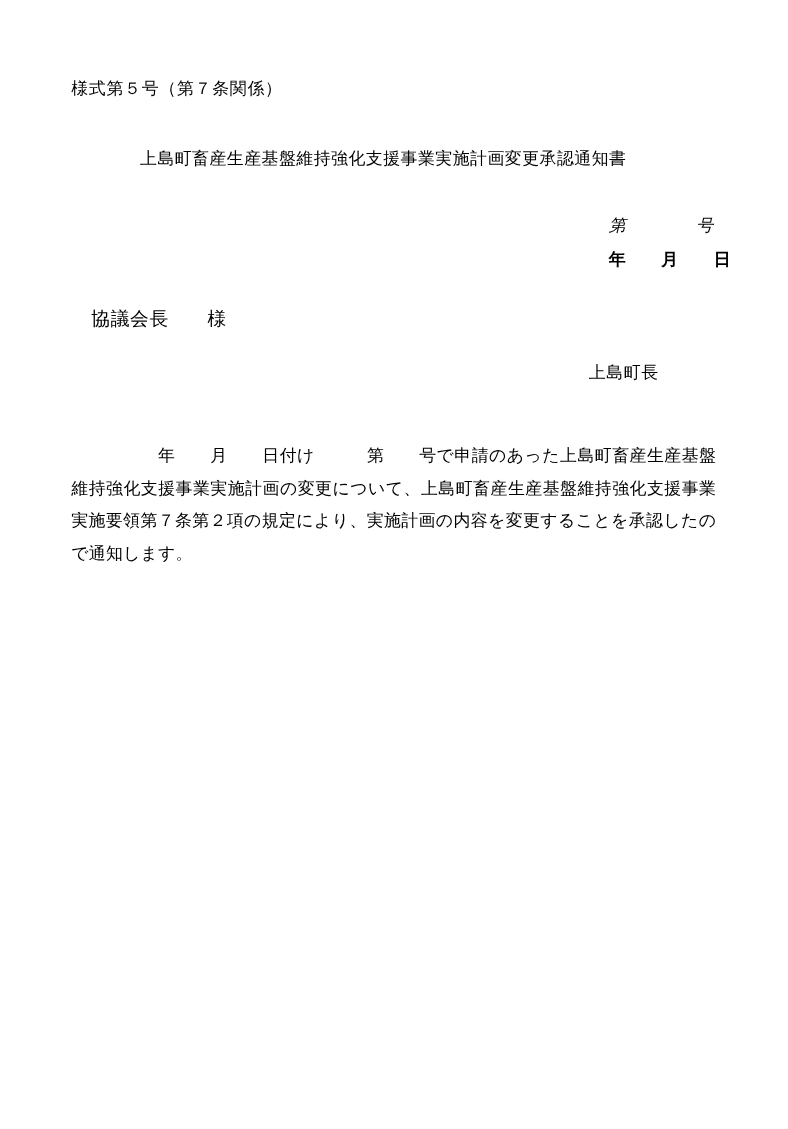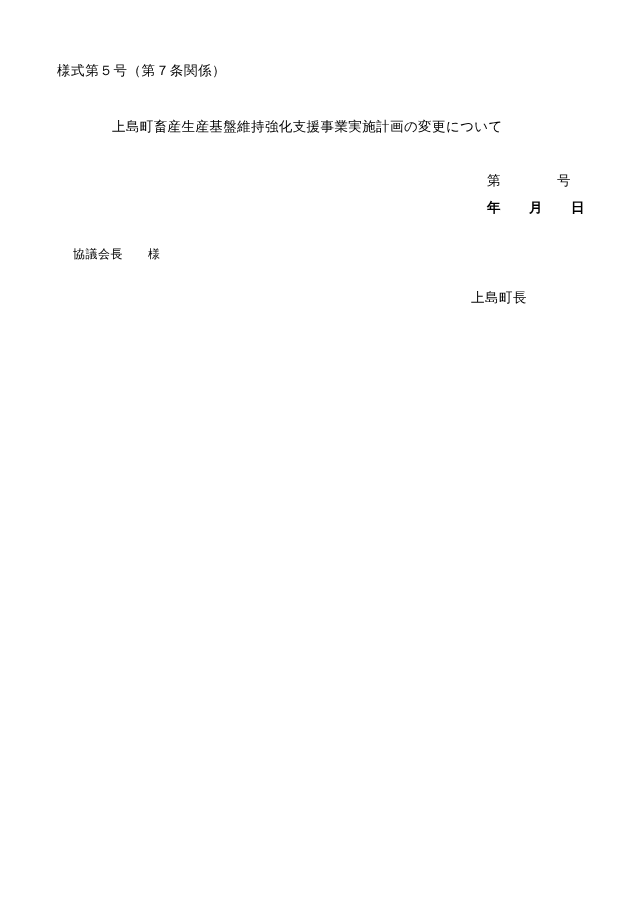--- a/index.html
+++ b/index.html
@@ -37,35 +37,36 @@
     letter-spacing: 0.4px;
     white-space: nowrap;
   }
   .number-line {
     position: absolute;
     left: 487px;
     top: 172px;
     font-size: 13.5px;
     letter-spacing: 0.5px;
     white-space: pre;
+    font-style: italic;
   }
   .date-line {
     position: absolute;
     left: 487px;
     top: 199px;
     font-size: 13.5px;
     letter-spacing: 0.5px;
     white-space: pre;
     font-weight: bold;
   }
   .addressee {
     position: absolute;
     left: 73px;
     top: 246px;
-    font-size: 12px;
+    font-size: 15px;
     letter-spacing: 0.5px;
     white-space: pre;
   }
   .issuer {
     position: absolute;
     left: 471px;
     top: 289px;
     font-size: 13.5px;
     letter-spacing: 0.5px;
     white-space: pre;
@@ -89,24 +90,27 @@
     white-space: pre;
   }
 </style>
 </head>
 <body>
 
 <div class="page">
 
   <div class="form-number">様式第５号（第７条関係）</div>
 
-  <div class="doc-title">上島町畜産生産基盤維持強化支援事業実施計画の変更について</div>
+  <div class="doc-title">上島町畜産生産基盤維持強化支援事業実施計画変更承認通知書</div>
 
   <div class="number-line">第　　　　号</div>
 
   <div class="date-line">年　　月　　日</div>
 
   <div class="addressee">協議会長　　様</div>
 
   <div class="issuer">上島町長</div>
 
+  <div class="body-block">
+    <p><span class="body-lead">　　　　　年　　月　　日付け　　　第　　号で申請のあった</span><span>上島町畜産生産基盤維持強化支援事業実施計画の変更について、上島町畜産生産基盤維持強化支援事業実施要領第７条第２項の規定により、実施計画の内容を変更することを承認したので通知します。</span></p>
+  </div>
 
 </div>
 
 </body></html>

